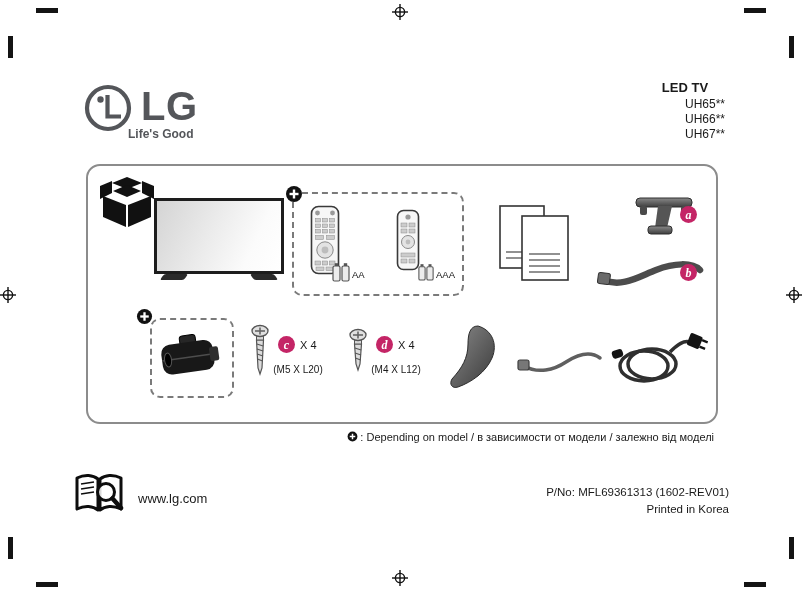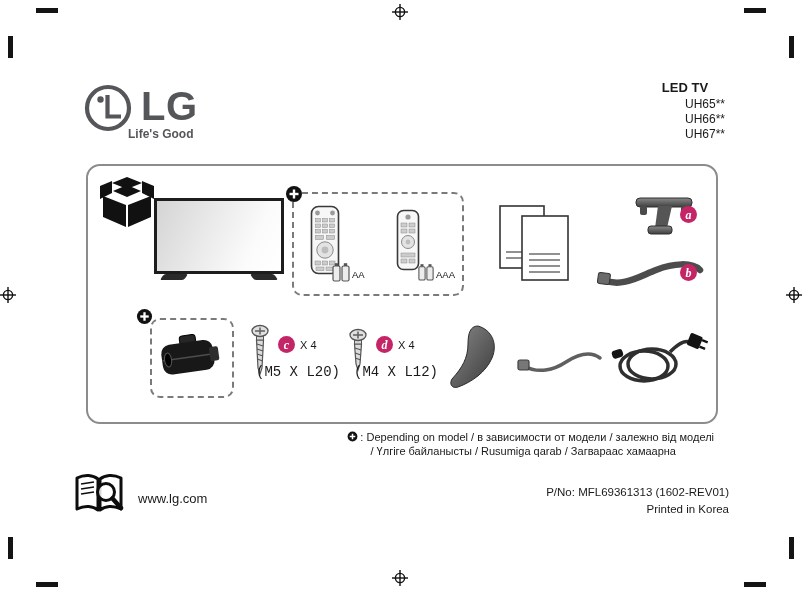--- a/index.html
+++ b/index.html
@@ -28,21 +28,21 @@
   .tv-screen{width:124px;height:70px;border:3px solid #1d1d1d;
              background:linear-gradient(115deg,#d4d4d4 0%,#ececec 45%,#fbfbfb 75%,#ffffff 100%);}
   .tv-foot{position:absolute;width:24px;height:6px;background:#2a2a2a;border-radius:2px;}
   .tv-foot-l{left:8px;bottom:-6px;transform:skewX(-35deg);}
   .tv-foot-r{right:8px;bottom:-6px;transform:skewX(35deg);}
   
   .badge{position:absolute;width:17px;height:17px;border-radius:50%;background:#c42566;
          color:#fff;display:flex;align-items:center;justify-content:center;
          font-family:"Liberation Serif",serif;font-style:italic;font-weight:bold;font-size:12px;line-height:1;}
   .qty{position:absolute;font-size:11px;font-weight:normal;}
-  .spec{position:absolute;font-size:14px;text-align:center;width:100px;font-family:Liberation Mono, monospace;}
+  .spec{position:absolute;font-size:10px;text-align:center;width:100px;}
   .small-label{position:absolute;font-size:9.5px;color:#111;}
   
   .legend{position:absolute;right:88px;top:431px;text-align:right;font-size:11px;line-height:13px;white-space:nowrap;}
   .legend .icn{display:inline-block;vertical-align:-1px;margin-right:2px;}
   .legend-l2{padding-right:38px;}
   
   .website{position:absolute;left:138px;top:491px;font-size:13px;}
   .pno{position:absolute;right:73px;top:486px;font-size:11.5px;text-align:right;}
   .printed{position:absolute;right:73px;top:503px;font-size:11.5px;text-align:left;}
   .rot{transform-origin:center center;}
@@ -336,21 +336,20 @@
   <div class="legend">
     <div>
       <span class="icn">
         <svg width="11" height="11" viewBox="0 0 18 18">
             <circle cx="9" cy="9" r="8" fill="#111"></circle>
             <rect x="4.5" y="7.8" width="9" height="2.4" fill="#fff"></rect>
             <rect x="7.8" y="4.5" width="2.4" height="9" fill="#fff"></rect>
           </svg>
       </span><span>: Depending on model / в зависимости от модели / залежно від моделі</span>
     </div>
-    <div class="legend-l2">/ Үлгіге байланысты / Rusumiga qarab / Загвараас хамаарна</div>
   </div>
 
   <div class="abs" style="left:72px;top:470px;">
     <svg width="54" height="50" viewBox="0 0 54 50">
       <path d="M5,8 C13,4 21,5 26,9 L26,40 C21,36 13,35 5,39 Z" fill="#fff" stroke="#0d0d0d" stroke-width="3" stroke-linejoin="round"></path>
       <path d="M49,8 C41,4 33,5 28,9 L28,40 C33,36 41,35 49,39 Z" fill="#fff" stroke="#0d0d0d" stroke-width="3" stroke-linejoin="round"></path>
       <line x1="9" y1="14" x2="22" y2="12" stroke="#0d0d0d" stroke-width="1.5"></line>
       <line x1="9" y1="19" x2="22" y2="17" stroke="#0d0d0d" stroke-width="1.5"></line>
       <line x1="9" y1="24" x2="22" y2="22" stroke="#0d0d0d" stroke-width="1.5"></line>
       <circle cx="34" cy="22" r="8.5" fill="rgba(255,255,255,0.85)" stroke="#0d0d0d" stroke-width="3"></circle>

